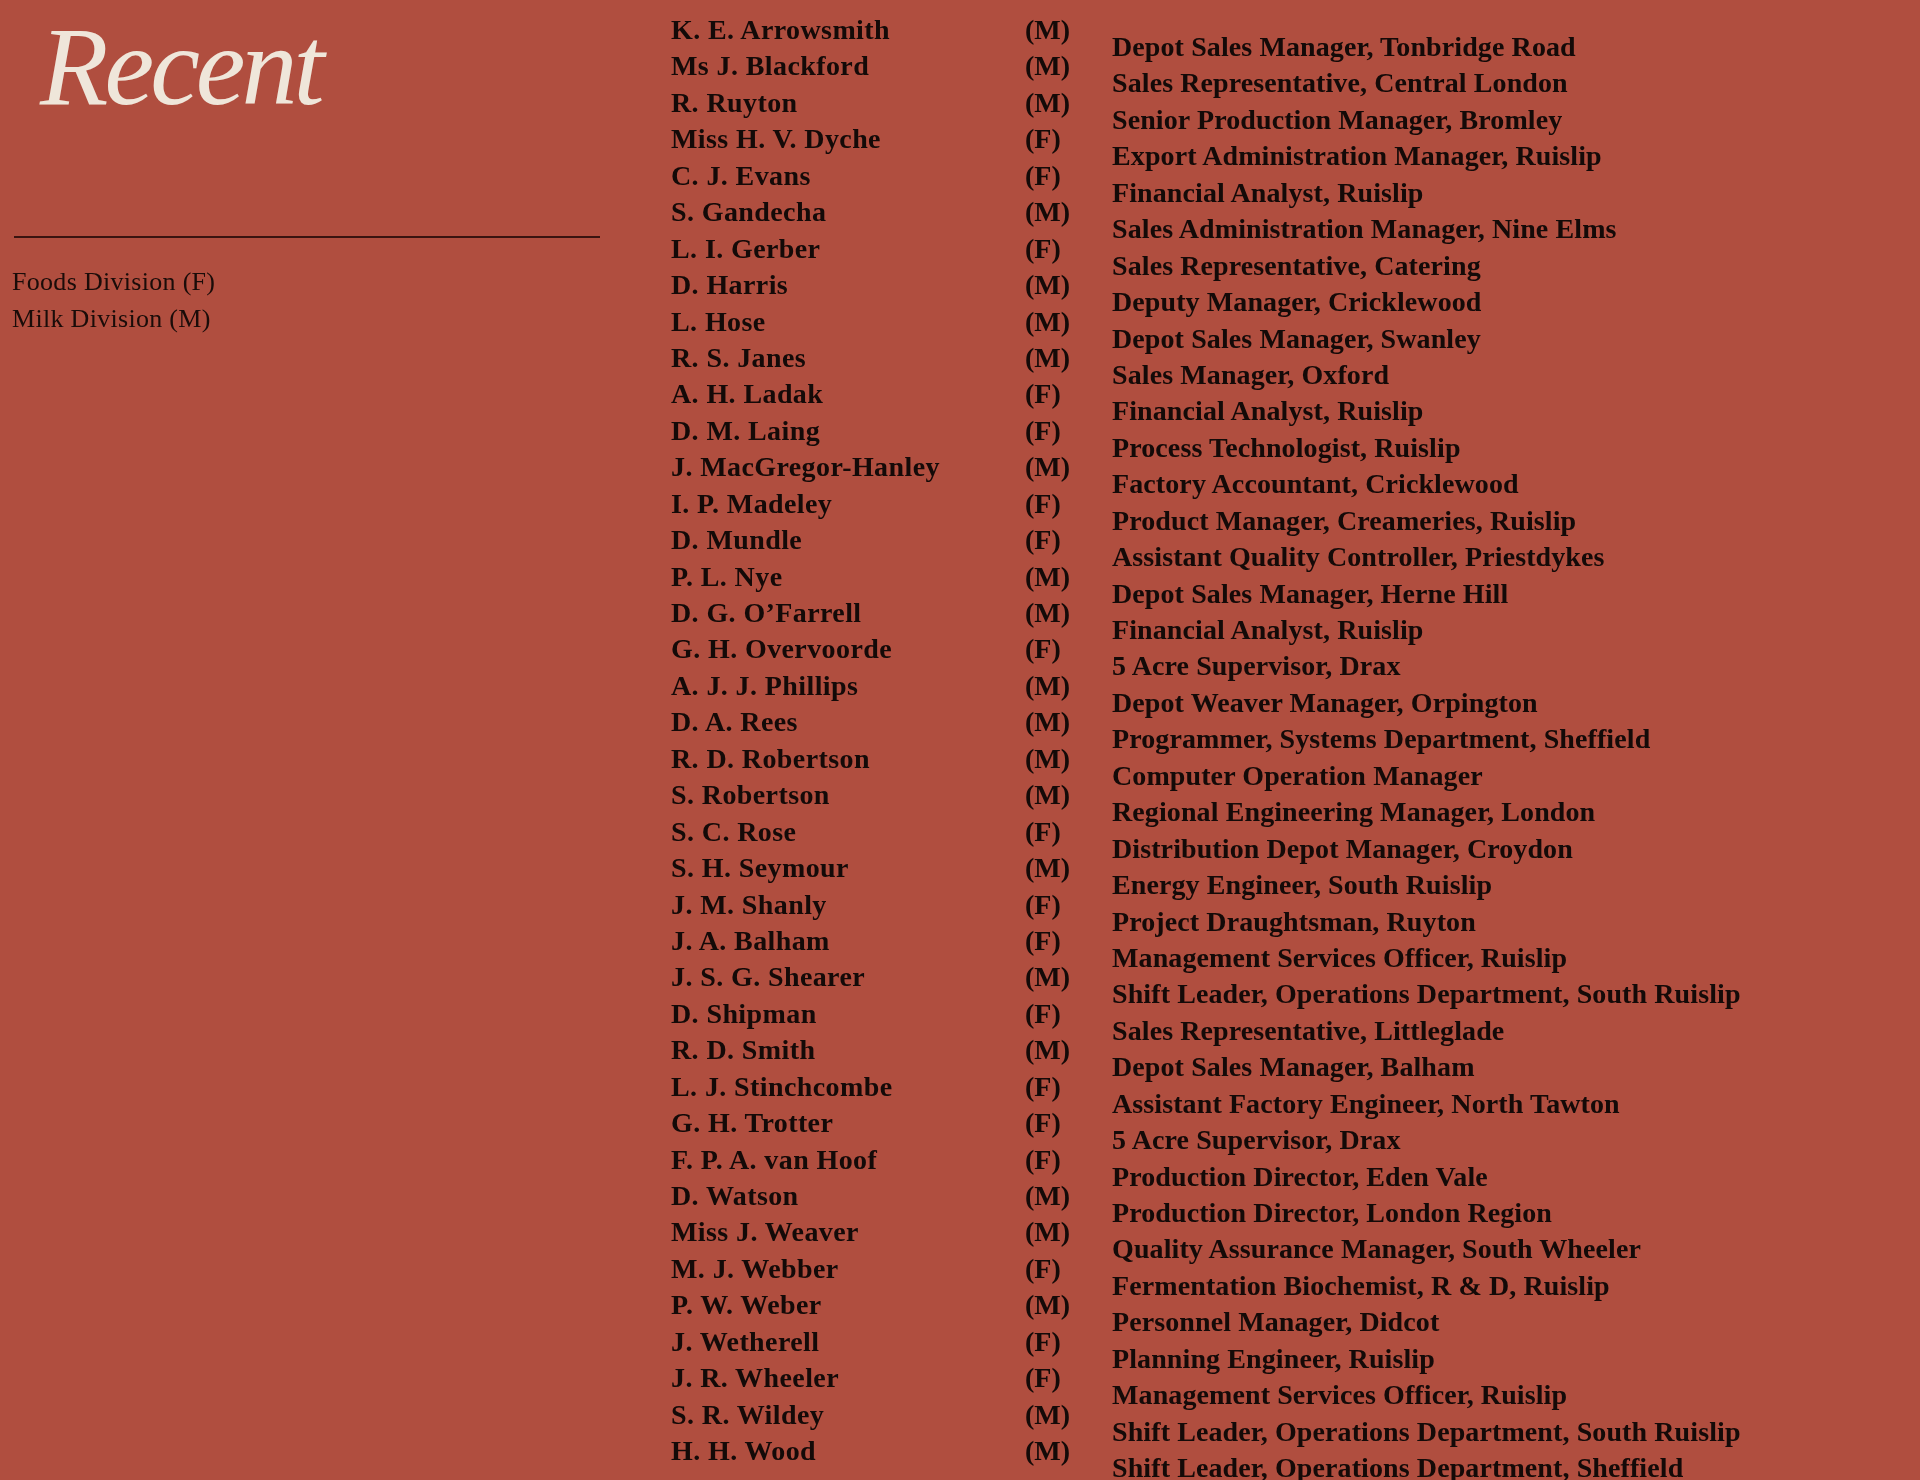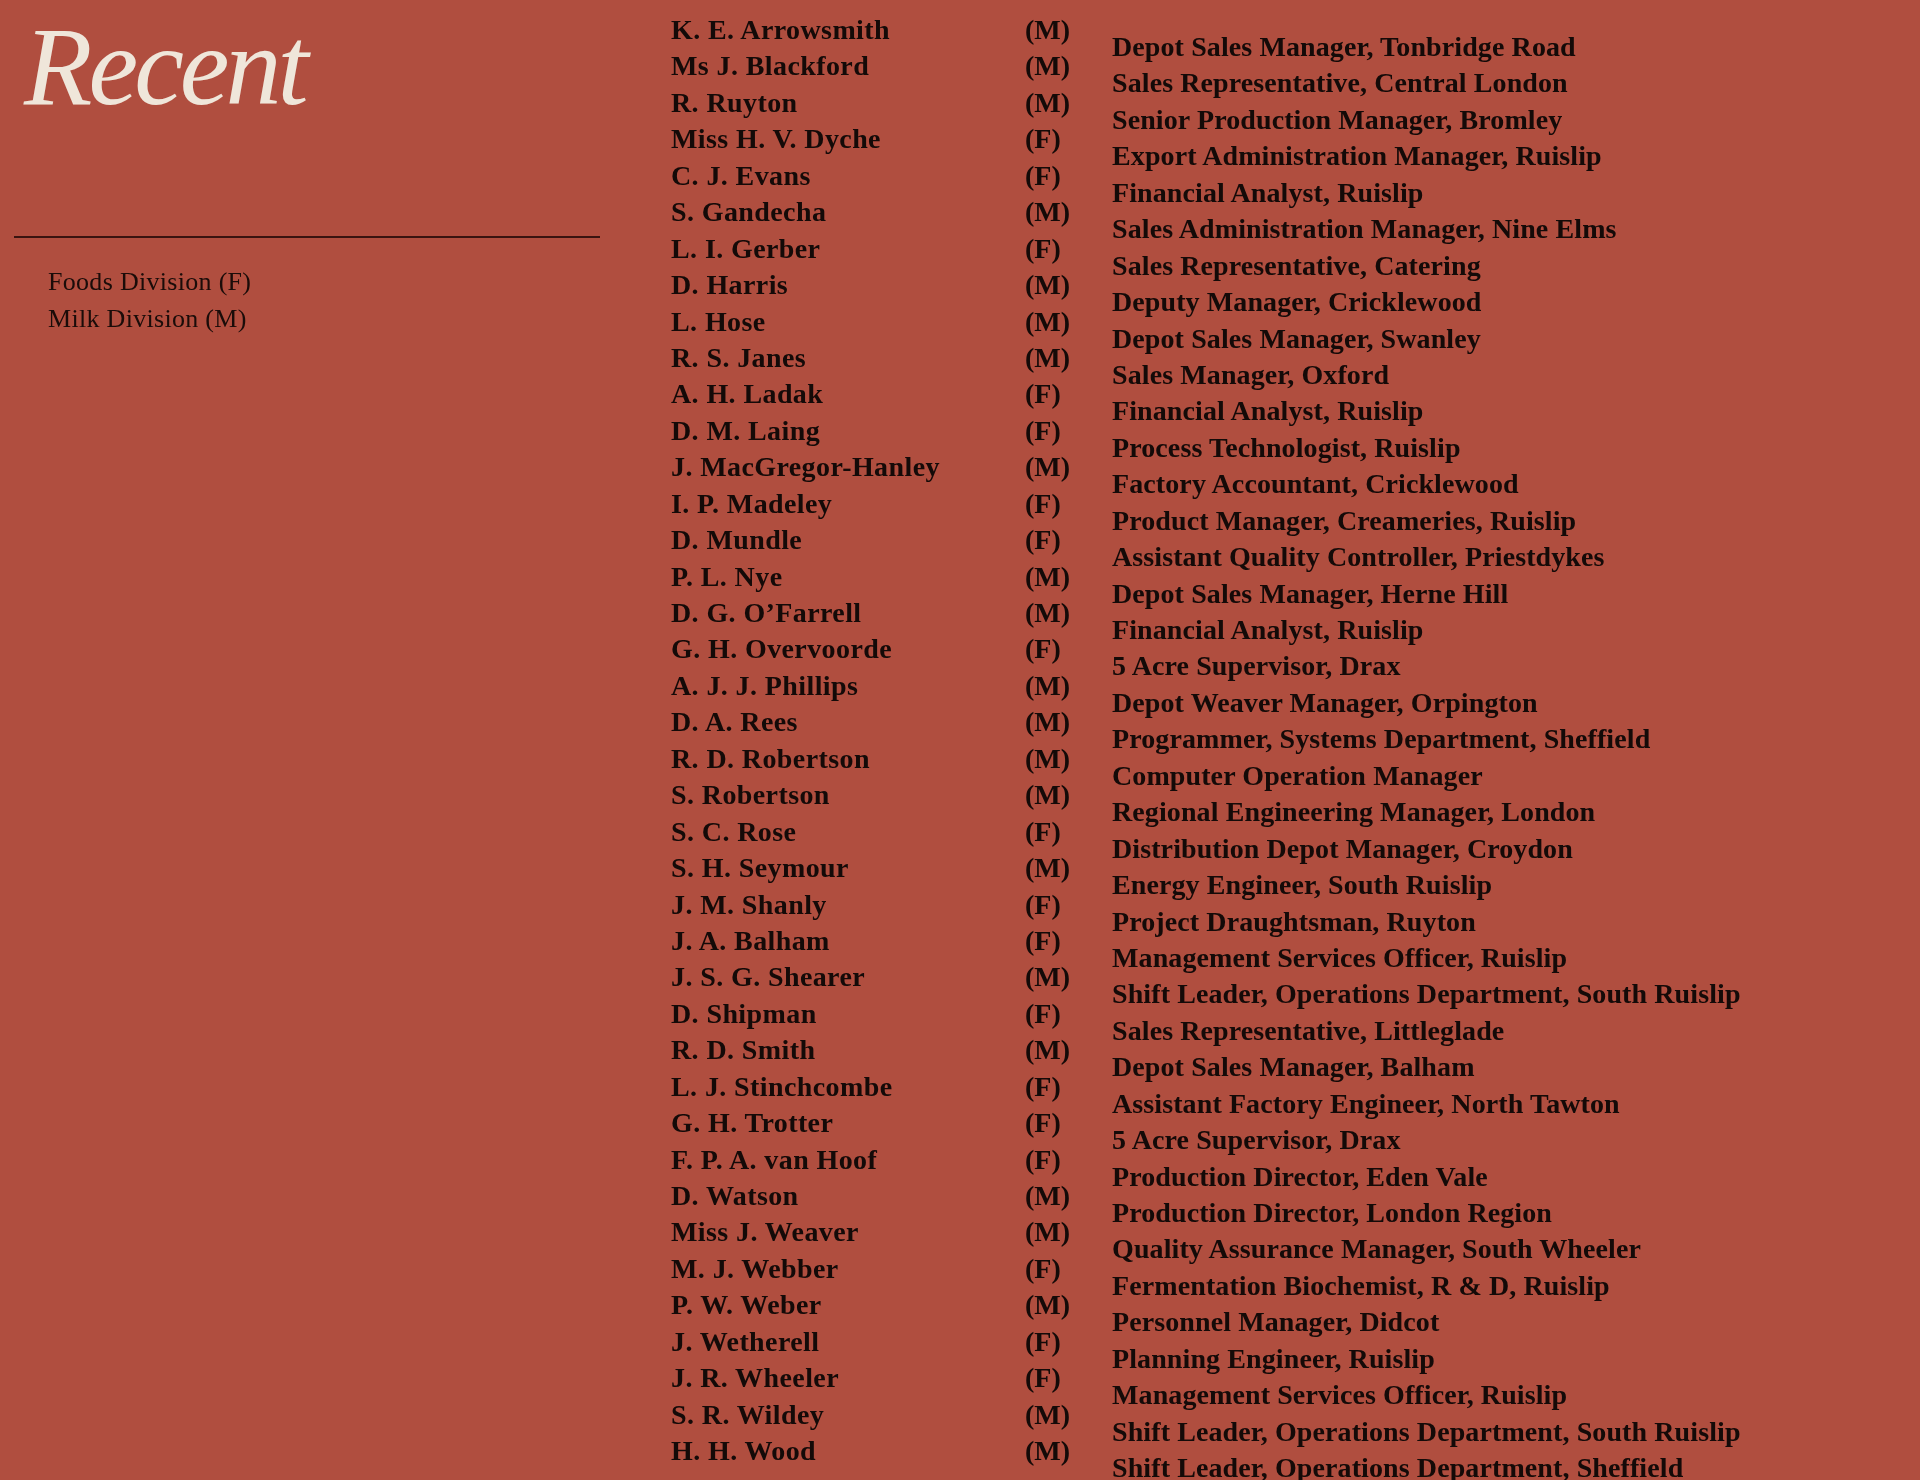--- a/index.html
+++ b/index.html
@@ -3,40 +3,40 @@
 <meta charset="utf-8">
 <style>
   html, body { margin: 0; padding: 0; }
   body {
     width: 1920px; height: 1480px;
     background: #b04e3f;
     position: relative; overflow: hidden;
     color: #140a08;
   }
   .title {
-    position: absolute; left: 24px; top: 18px;
+    position: absolute; left: 40px; top: 18px;
     font-family: "Liberation Serif", "DejaVu Serif", serif;
     font-style: italic; font-weight: normal;
     color: #efe6da;
     font-size: 112px; line-height: 96px;
     letter-spacing: -4px;
     margin: 0;
   }
   .title span { display: block; }
   .rule {
     position: absolute; left: 14px; top: 236px;
     width: 586px; height: 2px; background: #3a1410;
   }
   .legend {
     position: absolute; left: 12px; top: 263px;
     font-family: "Liberation Serif", "DejaVu Serif", serif;
     font-size: 26px; line-height: 37px; color: #1a0c09;
     letter-spacing: 0.3px;
   }
-  .legend div { white-space: nowrap; margin-left: 36px; }
+  .legend div { white-space: nowrap; }
   .list {
     position: absolute; left: 655px; top: 14px;
     font-family: "Liberation Serif", "DejaVu Serif", serif;
     font-weight: bold; font-size: 28px;
     color: #140a08;
   }
   .row { position: relative; height: 36.45px; white-space: nowrap; }
   .row .name { position: absolute; left: 16px; top: 0; letter-spacing: 0.4px; }
   .row .div  { position: absolute; left: 370px; top: 0; }
   .row .job  { position: absolute; left: 457px; top: 17px; letter-spacing: 0.1px; }

